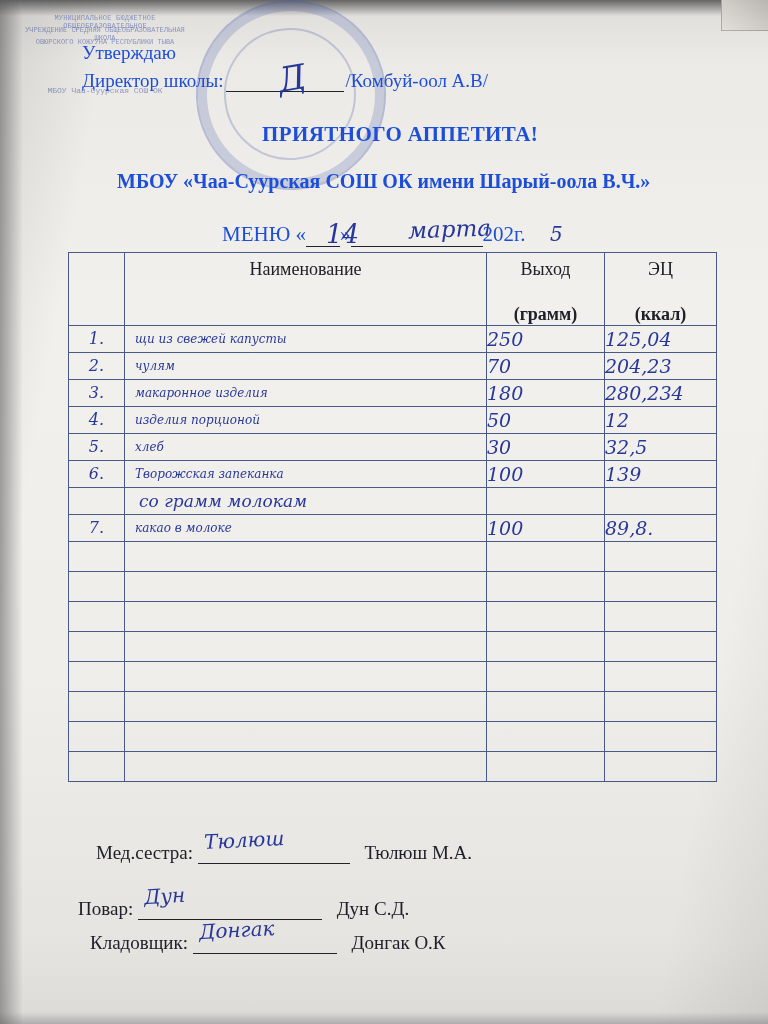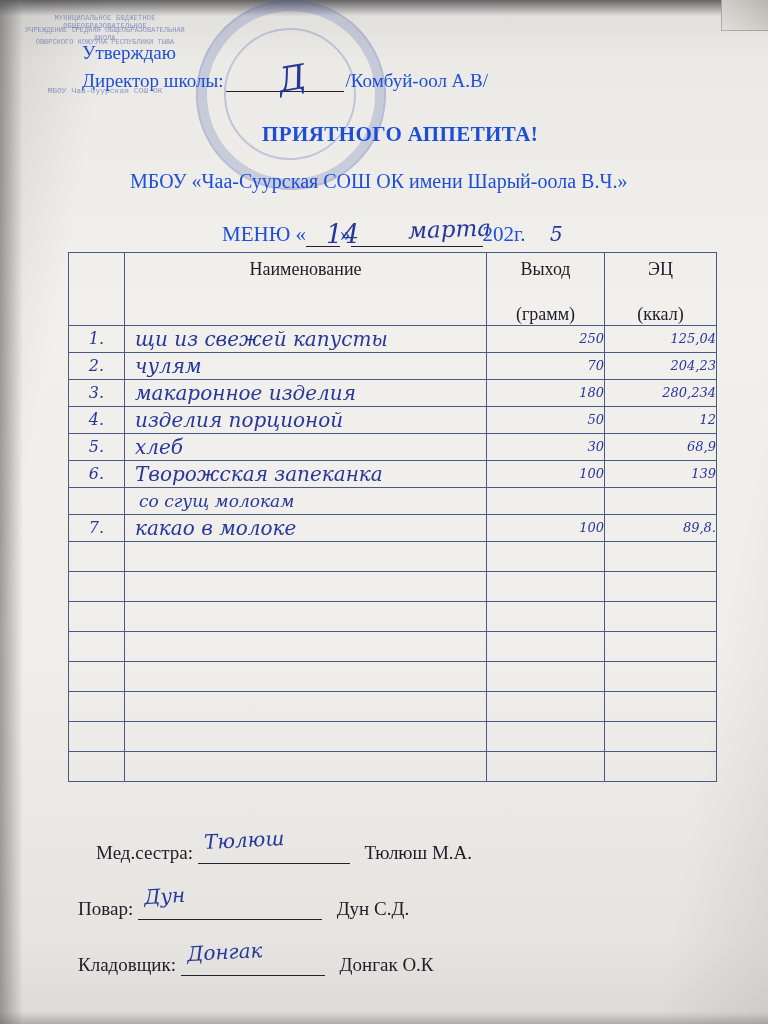--- a/index.html
+++ b/index.html
@@ -64,23 +64,23 @@
     vertical-align: bottom;
     margin: 0 2px;
   }
   .t-privet {
     left: 262px; top: 122px;
     font-size: 21px;
     font-weight: bold;
     letter-spacing: .4px;
   }
   .t-school {
-    left: 130px; top: 170px;
+    left: 117px; top: 170px;
     font-size: 20px;
-    font-weight: normal;
+    font-weight: bold;
   }
   .t-menu {
     left: 222px; top: 222px;
     font-size: 21px;
     font-weight: normal;
   }
   .menu-blank {
     display: inline-block;
     width: 34px;
     border-bottom: 1.8px solid #22222c;
@@ -194,55 +194,55 @@
   .col-kcal { width: 112px; }
   .head-cell {
     height: 68px;
     text-align: center;
     font-size: 18px;
     font-weight: normal;
     color: #20202a;
     font-family: "Liberation Serif", serif;
   }
   .head-top { display: block; padding-top: 6px; }
-  .head-bot { display: block; padding-top: 24px; }
+  .head-bot { display: block; padding-top: 24px; font-weight: bold; }
   .row-cell {
     height: 27px;
   }
   .hw {
     font-family: "DejaVu Serif", serif;
     font-style: italic;
     color: #27379a;
     font-size: 17px;
     line-height: 26px;
     white-space: nowrap;
   }
   .hw-num {
     text-align: center;
     font-size: 16px;
   }
   .hw-name {
     padding-left: 10px;
-    font-size: 20px;
+    font-size: 12px;
   }
   .hw-mid {
-    text-align: right;
-    font-size: 13px;
+    text-align: left;
+    font-size: 19px;
   }
   .hw-sub {
     padding-left: 14px;
     font-size: 17px;
   }
   .empty-row td { height: 29px; }
 
   
   .footer { position: absolute; left: 78px; font-size: 19px; color: #20202a; }
   .f1 { top: 842px; margin-left: 18px; }
   .f2 { top: 898px; }
-  .f3 { top: 954px; }
+  .f3 { top: 932px; margin-left: 12px; }
   .sig-line {
     display: inline-block;
     border-bottom: 1.6px solid #22222c;
     height: 18px;
     vertical-align: bottom;
     position: relative;
   }
   .sl-1 { width: 152px; }
   .sl-2 { width: 184px; }
   .sl-3 { width: 144px; }
@@ -377,41 +377,41 @@
             <td>
               <div class="hw hw-num">5.</div>
             </td>
             <td>
               <div class="hw hw-name">хлеб</div>
             </td>
             <td>
               <div class="hw hw-mid">30</div>
             </td>
             <td>
-              <div class="hw hw-mid">68,9</div>
+              <div class="hw hw-mid">32,5</div>
             </td>
           </tr>
           <tr class="row-cell">
             <td>
               <div class="hw hw-num">6.</div>
             </td>
             <td>
               <div class="hw hw-name">Творожская запеканка</div>
             </td>
             <td>
               <div class="hw hw-mid">100</div>
             </td>
             <td>
               <div class="hw hw-mid">139</div>
             </td>
           </tr>
           <tr class="row-cell">
             <td></td>
             <td>
-              <div class="hw hw-sub">со сгущ молокам</div>
+              <div class="hw hw-sub">со грамм молокам</div>
             </td>
             <td></td>
             <td></td>
           </tr>
           <tr class="row-cell">
             <td>
               <div class="hw hw-num">7.</div>
             </td>
             <td>
               <div class="hw hw-name">какао в молоке</div>

